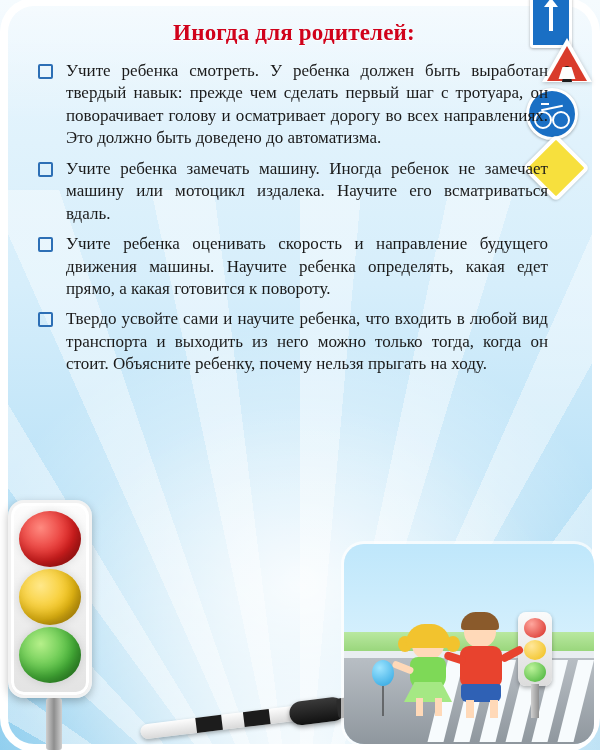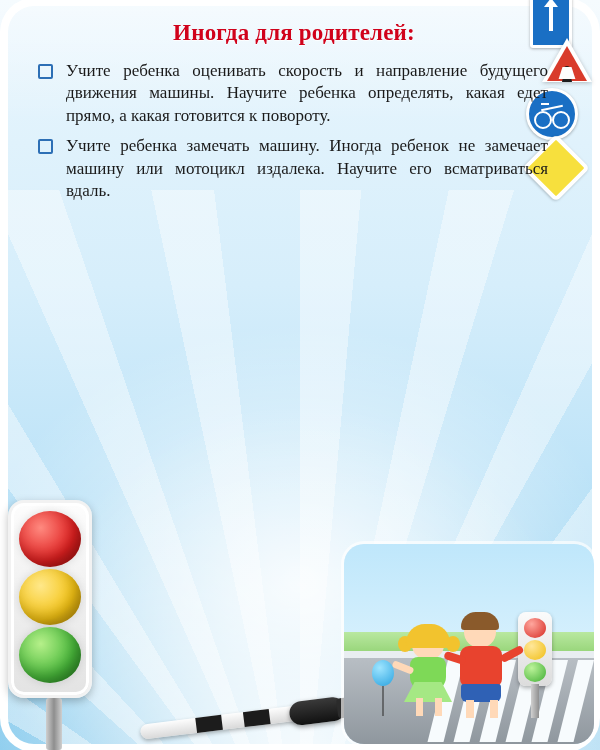--- a/index.html
+++ b/index.html
@@ -424,25 +424,33 @@
       <span class="seat"></span>
     </div>
     <div class="sign sign-priority"></div>
   </div>
 
   <div class="content">
     <div class="title">Иногда для родителей:</div>
     <ul class="list">
       <li>
         <span class="bullet"></span>
+        <span>Учите ребенка смотреть. У ребенка должен быть выработан твердый навык: прежде чем сделать первый шаг с тротуара, он поворачивает голову и осматривает дорогу во всех направлениях. Это должно быть доведено до автоматизма.</span>
+      </li>
+      <li>
+        <span class="bullet"></span>
+        <span>Учите ребенка замечать машину. Иногда ребенок не замечает машину или мотоцикл издалека. Научите его всматриваться вдаль.</span>
+      </li>
+      <li>
+        <span class="bullet"></span>
         <span>Учите ребенка оценивать скорость и направление будущего движения машины. Научите ребенка определять, какая едет прямо, а какая готовится к повороту.</span>
       </li>
       <li>
         <span class="bullet"></span>
-        <span>Учите ребенка замечать машину. Иногда ребенок не замечает машину или мотоцикл издалека. Научите его всматриваться вдаль.</span>
+        <span>Твердо усвойте сами и научите ребенка, что входить в любой вид транспорта и выходить из него можно только тогда, когда он стоит. Объясните ребенку, почему нельзя прыгать на ходу.</span>
       </li>
     </ul>
   </div>
 
   <div class="trafficlight">
     <div class="tl-body">
       <div class="tl-lamp tl-red"></div>
       <div class="tl-lamp tl-yellow"></div>
       <div class="tl-lamp tl-green"></div>
     </div>

